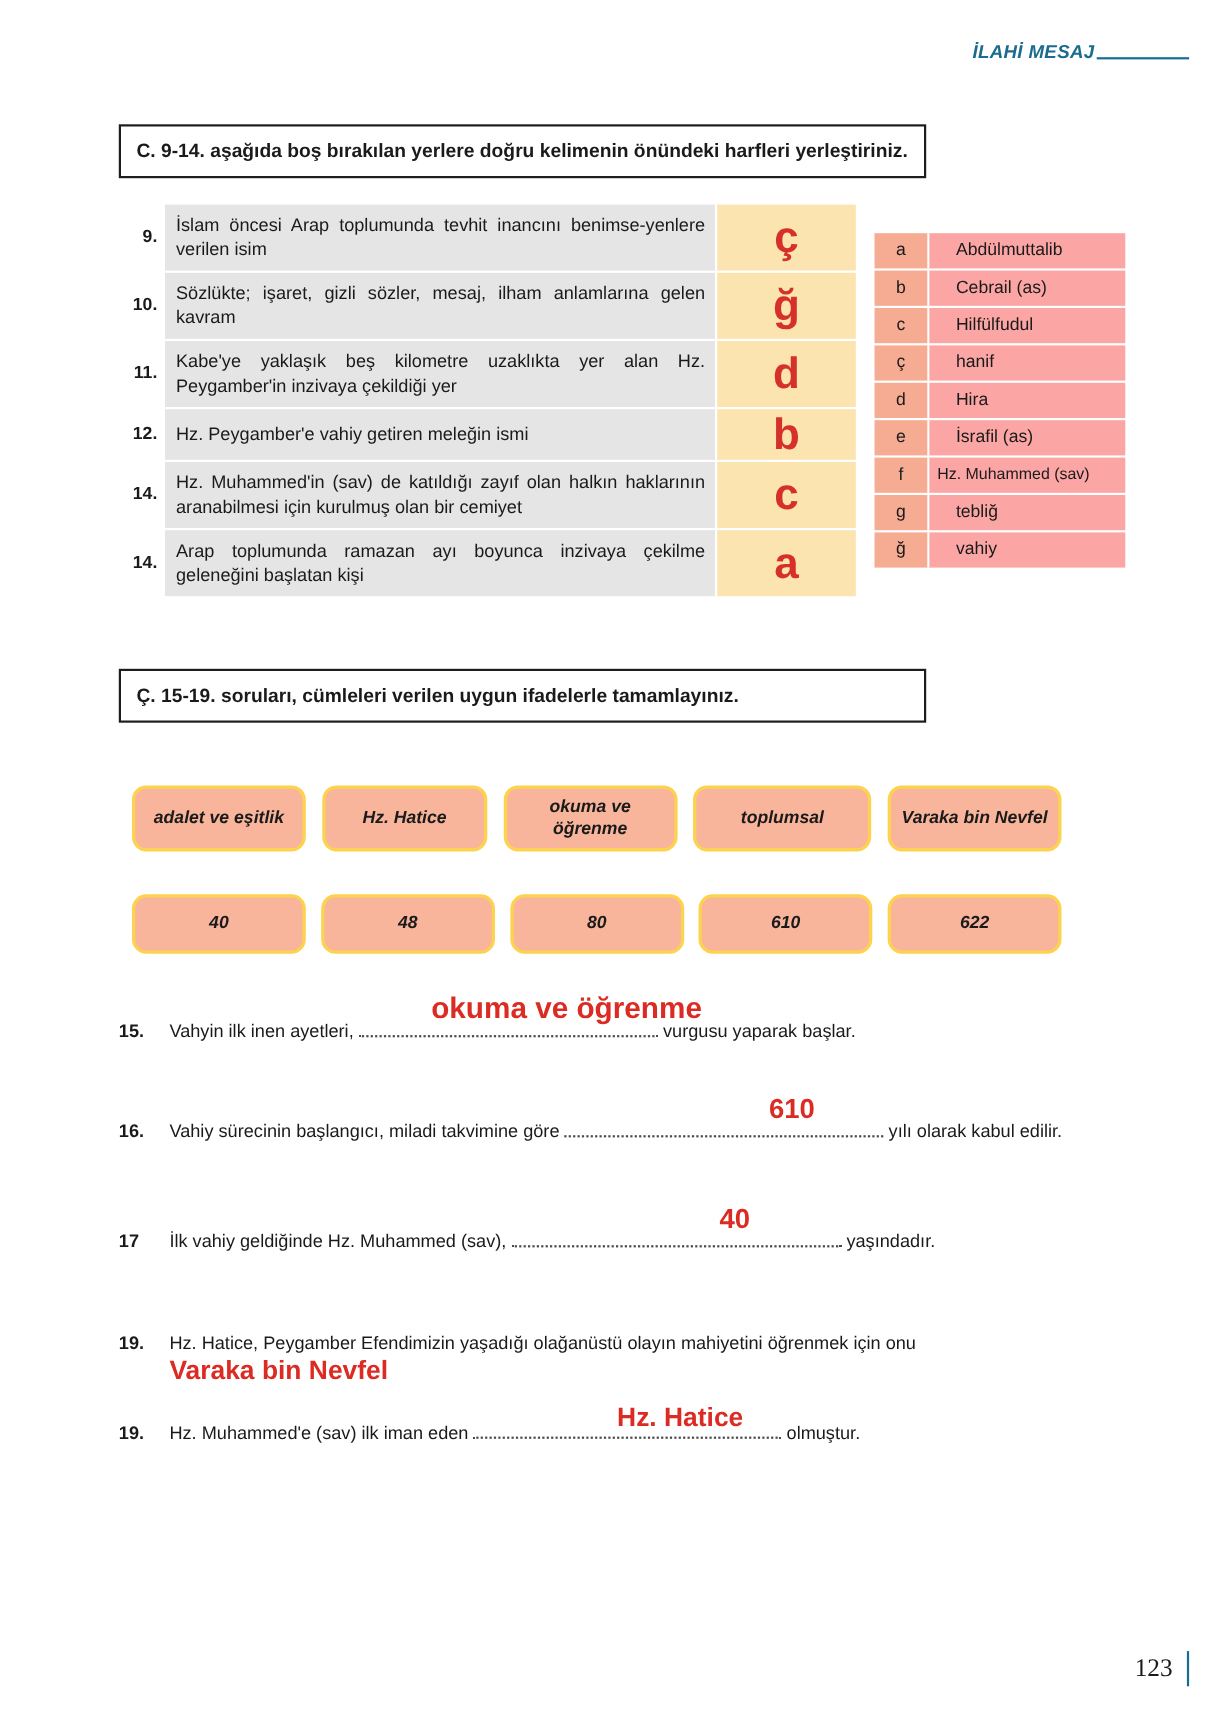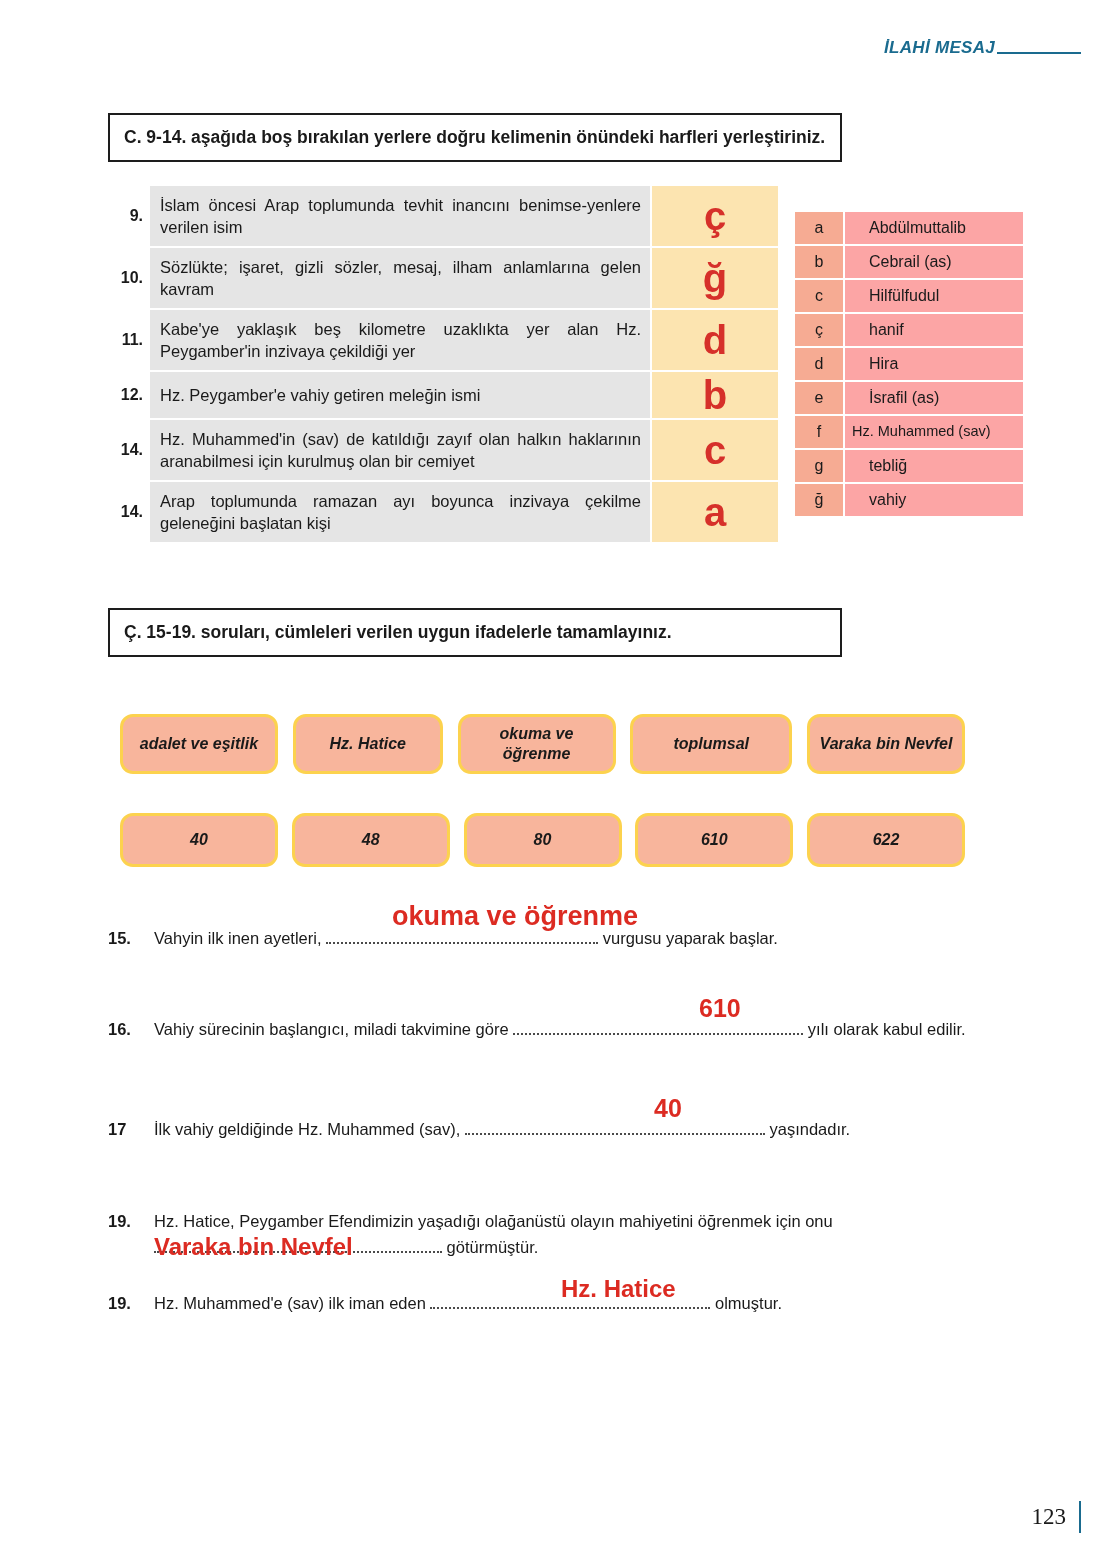--- a/index.html
+++ b/index.html
@@ -423,24 +423,20 @@
     <span class="dotline"></span>
     <span>yaşındadır.</span>
     <span class="ans">40</span>
   </div>
 </div>
 
 <div class="question" id="q18">
   <div class="q-num">19.</div>
   <div class="q-body">
     <span>Hz. Hatice, Peygamber Efendimizin yaşadığı olağanüstü olayın mahiyetini öğrenmek için onu</span>
-    <span class="q-line2">
-      <span class="dotline"></span>
-      <span>götürmüştür.</span>
-    </span>
     <span class="ans">Varaka bin Nevfel</span>
   </div>
 </div>
 
 <div class="question" id="q19">
   <div class="q-num">19.</div>
   <div class="q-body">
     <span>Hz. Muhammed'e (sav) ilk iman eden</span>
     <span class="dotline"></span>
     <span>olmuştur.</span>

